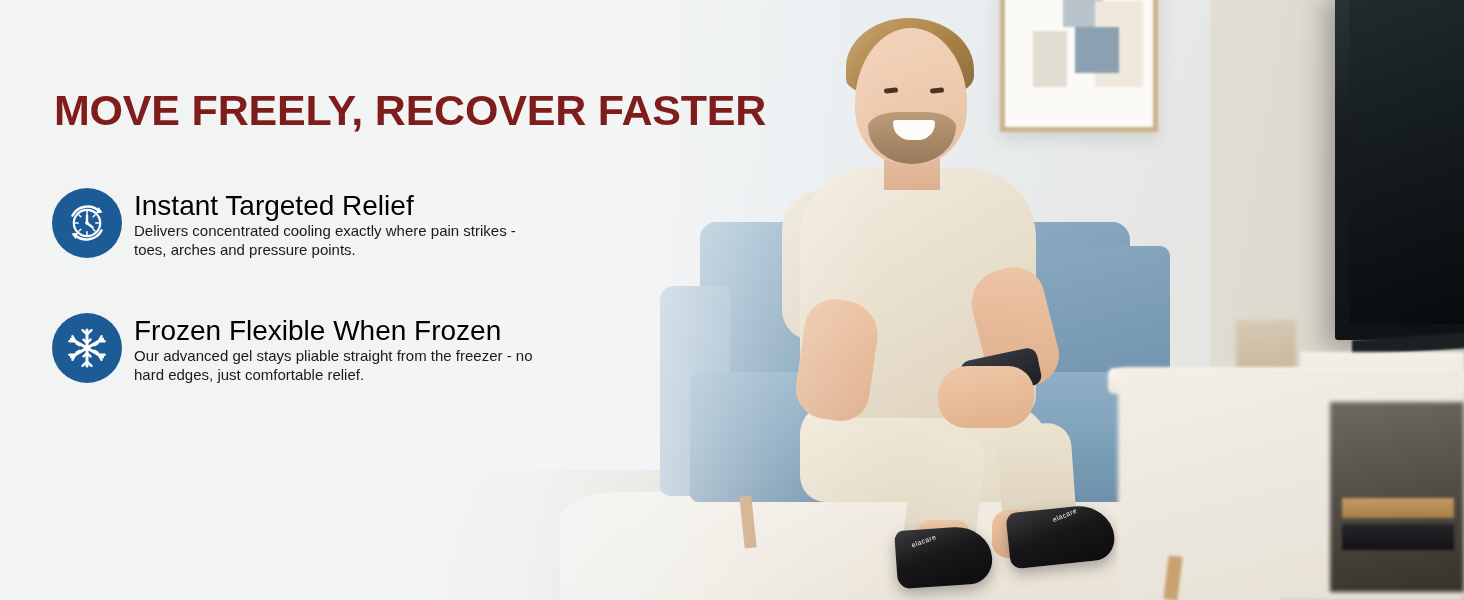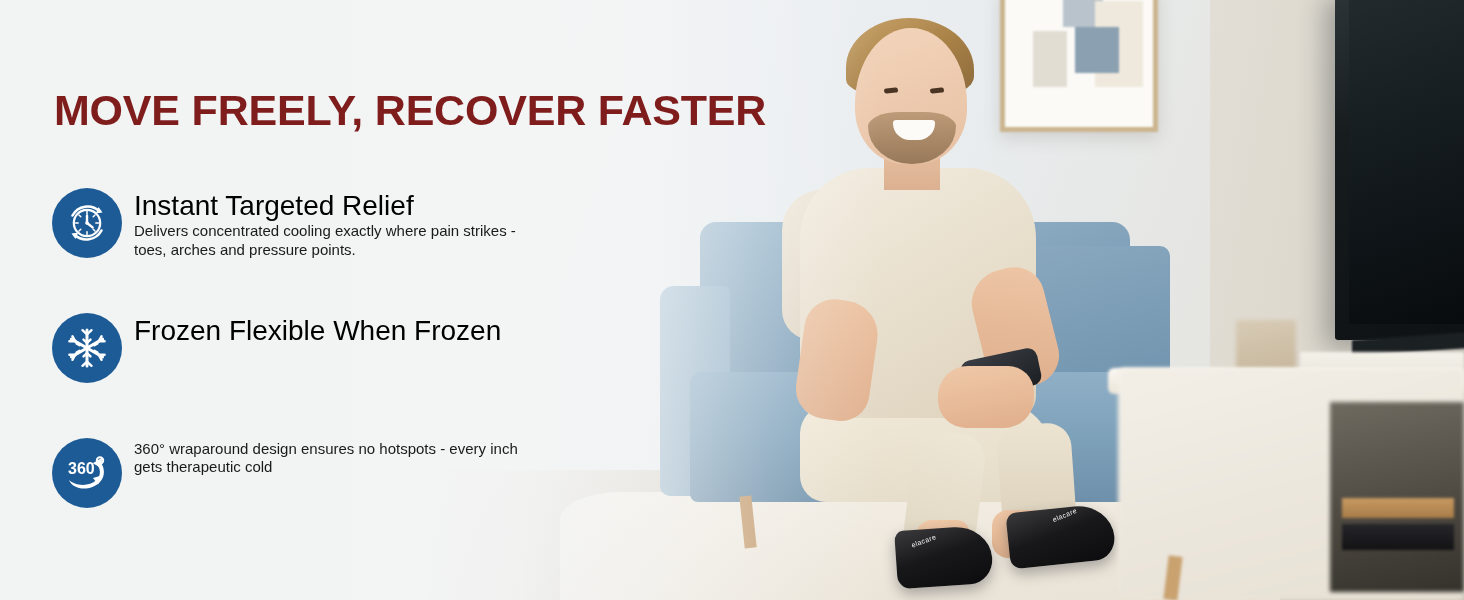--- a/index.html
+++ b/index.html
@@ -556,33 +556,24 @@
               <path d="M36.7 18.3 L42.6 18.2 M36.7 18.3 L39.6 13.2"></path>
               <path d="M25 20 L21.5 16.6 M25 20 L28.5 16.6"></path>
               <path d="M25 30 L21.5 33.4 M25 30 L28.5 33.4"></path>
               <path d="M17.6 22.3 L14.5 20.5 M32.4 27.7 L35.5 29.5"></path>
               <path d="M17.6 27.7 L14.5 29.5 M32.4 22.3 L35.5 20.5"></path>
             </g>
           </svg>
         </div>
         <div class="f-text">
           <div class="f-title">Frozen Flexible When Frozen</div>
+          <div class="f-desc">Our advanced gel stays pliable straight from the freezer - no hard edges, just comfortable relief.</div>
         </div>
       </div>
 
       <div class="feature">
-        <div class="f-icon">
-          <svg width="54" height="54" viewBox="0 0 54 54">
-            <path d="M9 34 C13 44 30 46 40 36 C46 30 45 19 38 14 L35.5 17.5 C41 21.5 41.5 29.5 36.5 34 C28.5 41.5 14.5 39.5 9 34 Z" fill="#ffffff"></path>
-            <path d="M40.5 11 L43.5 21 L33.5 19 Z" fill="#ffffff" transform="rotate(18 38.5 16)"></path>
-            <path d="M33 32 L43 29 L38 38.5 Z" fill="#ffffff"></path>
-            <text x="8" y="28" font-family="Liberation Sans, sans-serif" font-size="16" font-weight="bold" fill="#ffffff">360</text>
-            <circle cx="40" cy="14.5" r="3.2" fill="none" stroke="#ffffff" stroke-width="2"></circle>
-          </svg>
-        </div>
         <div class="f-text">
-          <div class="f-desc">360° wraparound design ensures no hotspots - every inch gets therapeutic cold</div>
         </div>
       </div>
 
     </div>
   </div>
 </div>
 
 </body></html>

